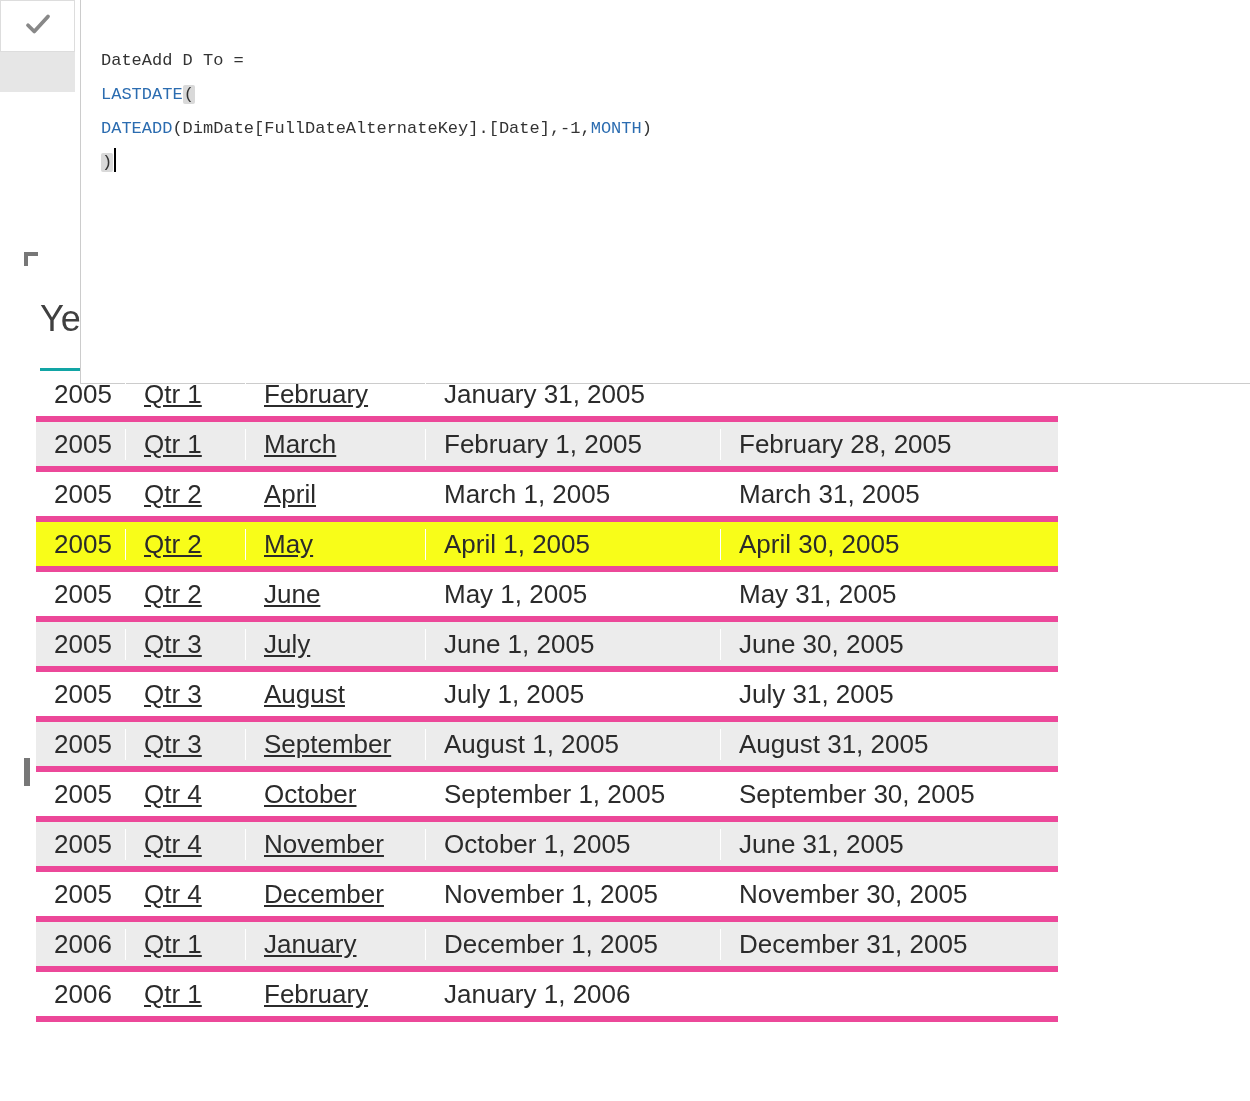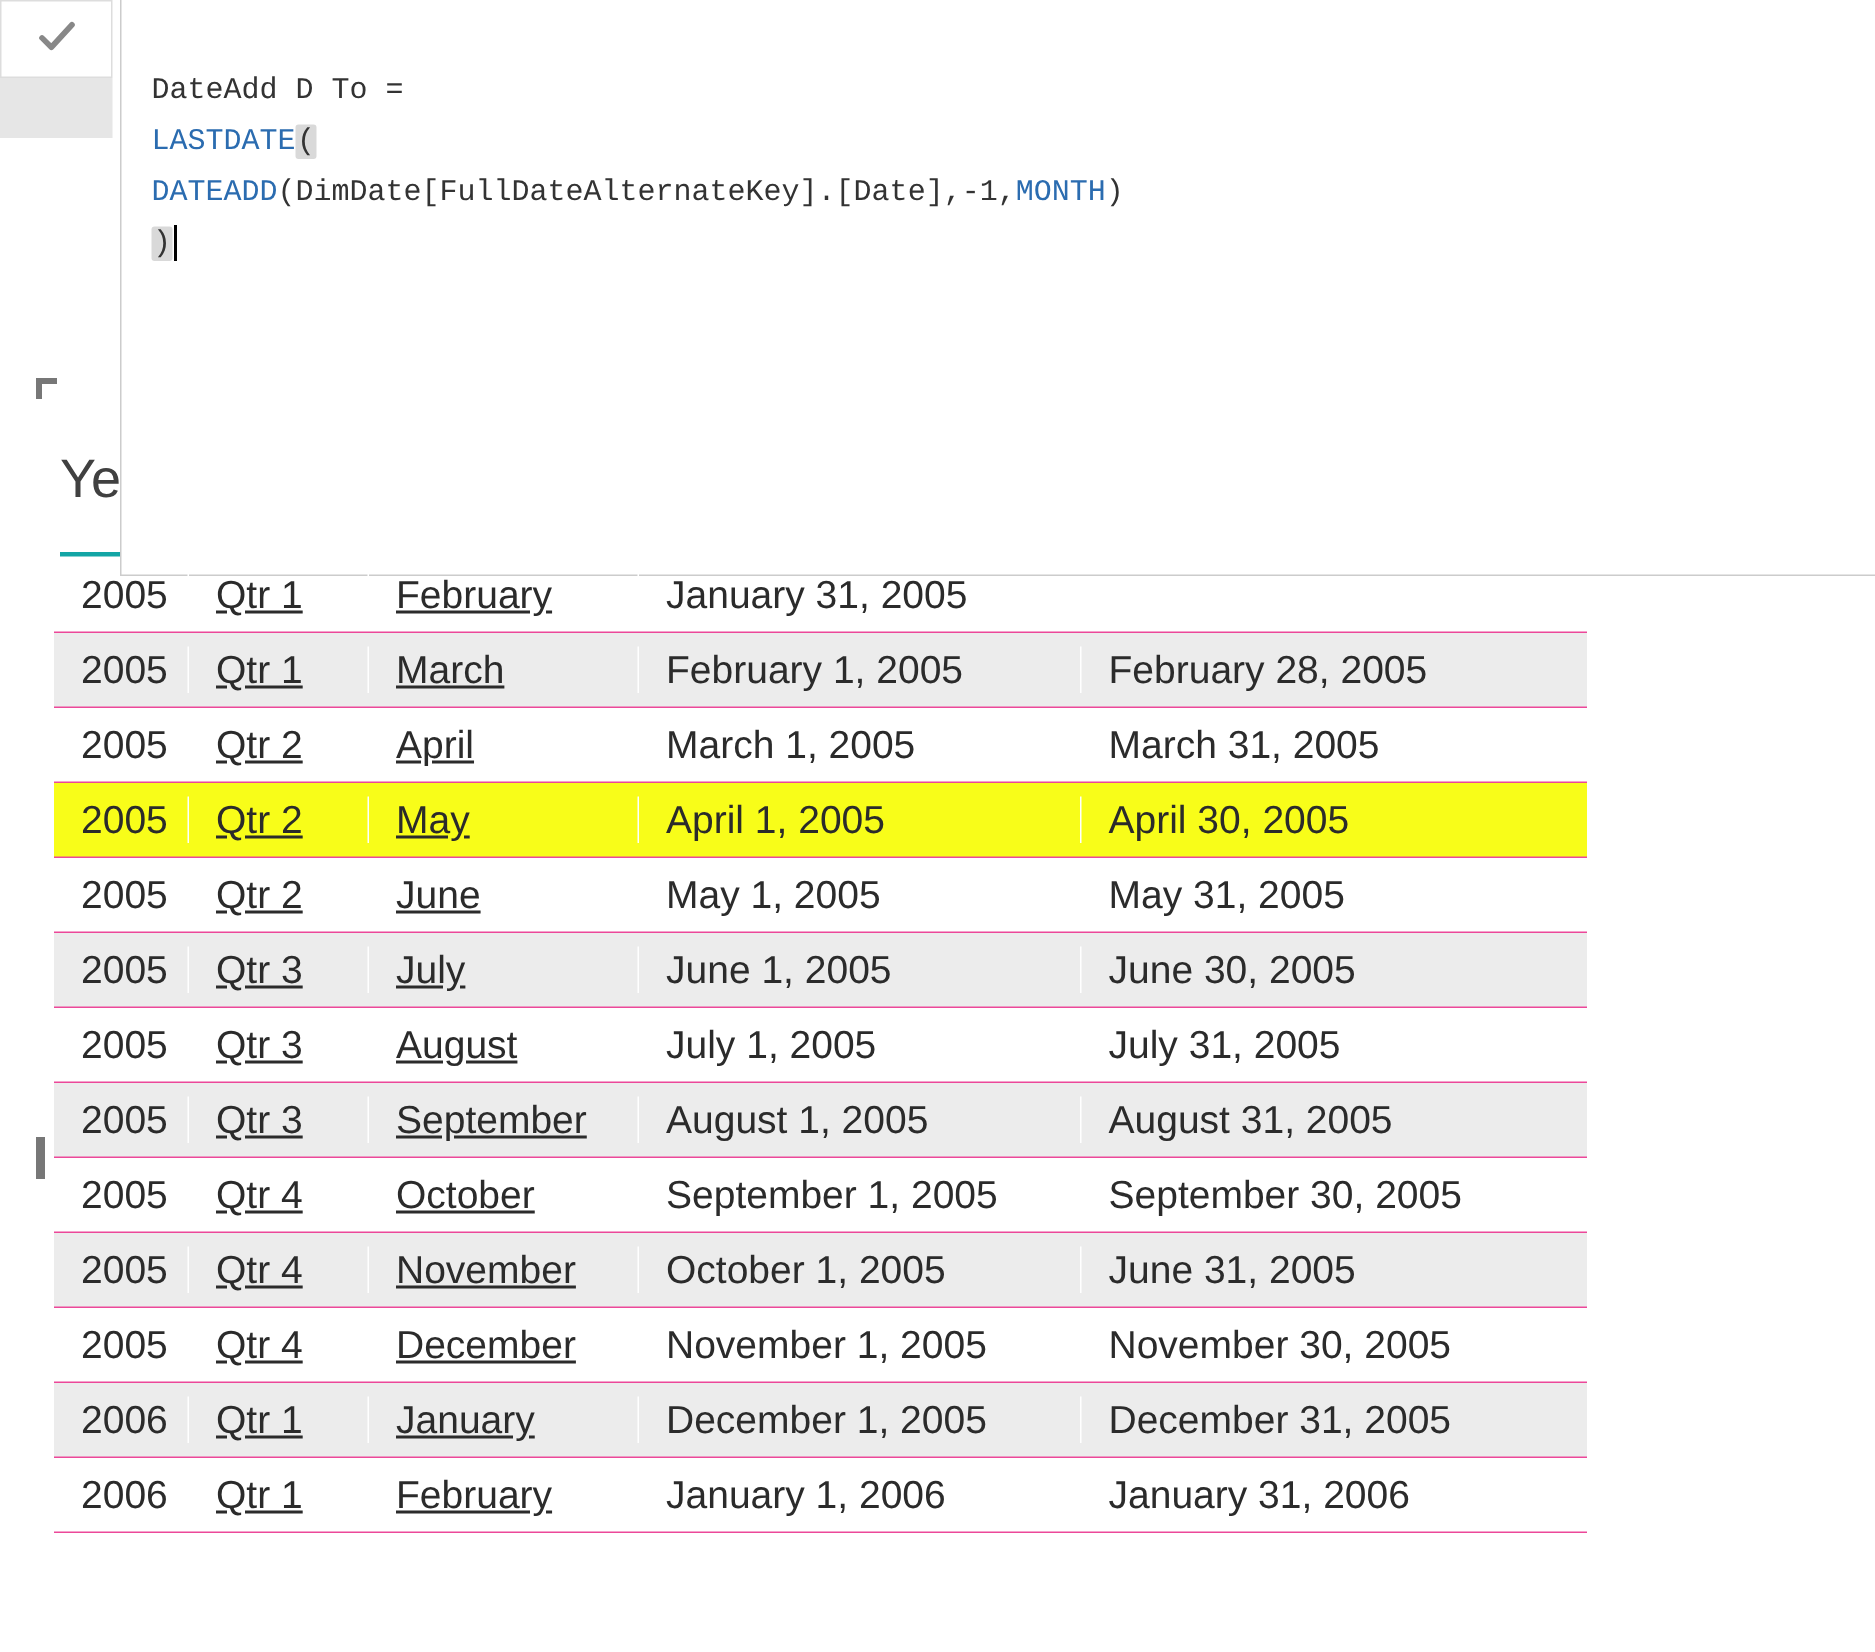--- a/index.html
+++ b/index.html
@@ -40,21 +40,21 @@
     left: 80px;
     right: 0;
     height: 384px;
     background: #fff;
     padding: 10px 20px;
     border-left: 1px solid #ccc;
     border-bottom: 1px solid #ccc;
   }
   .formula-code {
     font-family: Consolas, "Courier New", monospace;
-    font-size: 20px;
+    font-size: 17px;
     line-height: 34px;
     white-space: pre;
   }
   .formula-code .fn { color: #2b6cb0; }
   .formula-code .bracket-hi {
     background: #d9d9d9;
     border-radius: 2px;
     padding: 0 1px;
   }
   .formula-code .cursor {
@@ -111,21 +111,21 @@
     top: 372px;
     left: 36px;
     width: 1022px;
   }
   .row {
     display: flex;
     height: 50px;
     align-items: center;
     font-size: 26px;
     color: #2b2b2b;
-    border-bottom: 1px solid #ec4899;
+    border-bottom: 6px solid #ec4899;
   }
   .row.striped { background: #ececec; }
   .row.highlight { background: #f8fd19; }
   .cell {
     padding-left: 18px;
     overflow: hidden;
     white-space: nowrap;
     border-right: 1px solid #fff;
   }
   .c-year  { width: 90px; }
@@ -242,15 +242,14 @@
       <div class="cell c-qtr">Qtr 1</div>
       <div class="cell c-month">January</div>
       <div class="cell c-from">December 1, 2005</div>
       <div class="cell c-to">December 31, 2005</div>
     </div>
     <div class="row">
       <div class="cell c-year">2006</div>
       <div class="cell c-qtr">Qtr 1</div>
       <div class="cell c-month">February</div>
       <div class="cell c-from">January 1, 2006</div>
-      <div class="cell c-to">January 31, 2006</div>
     </div>
   </div>
 
 </body></html>

